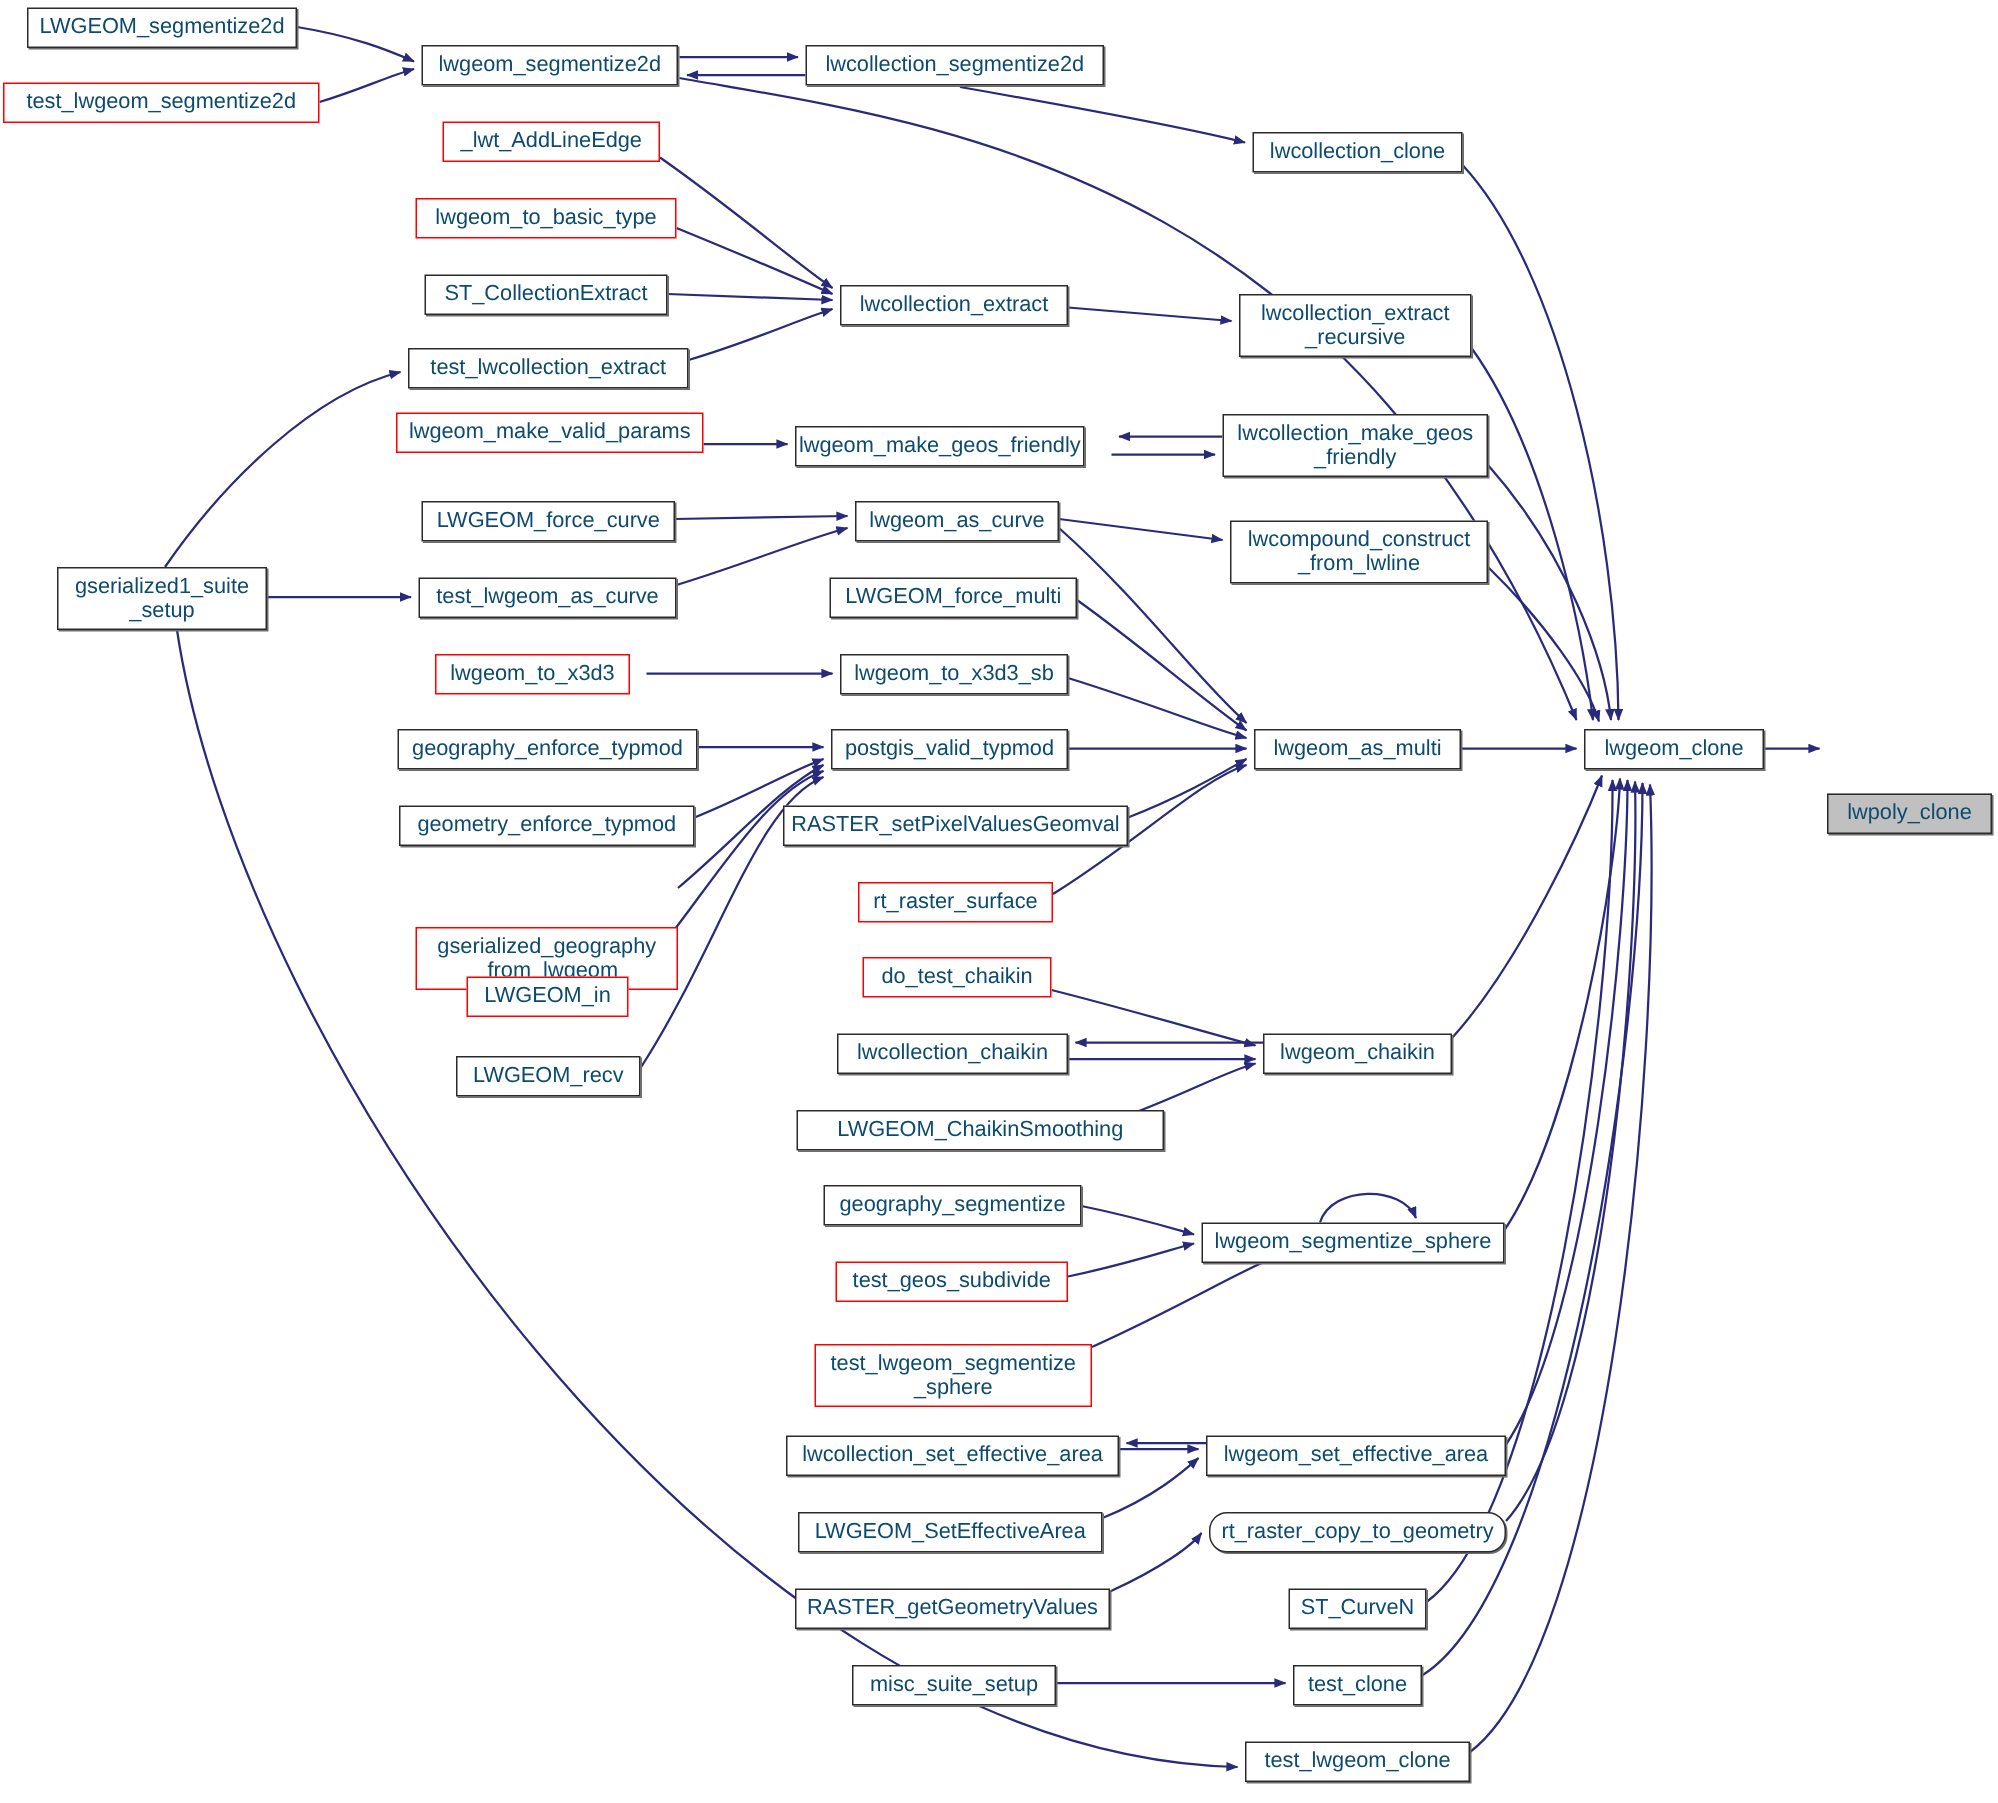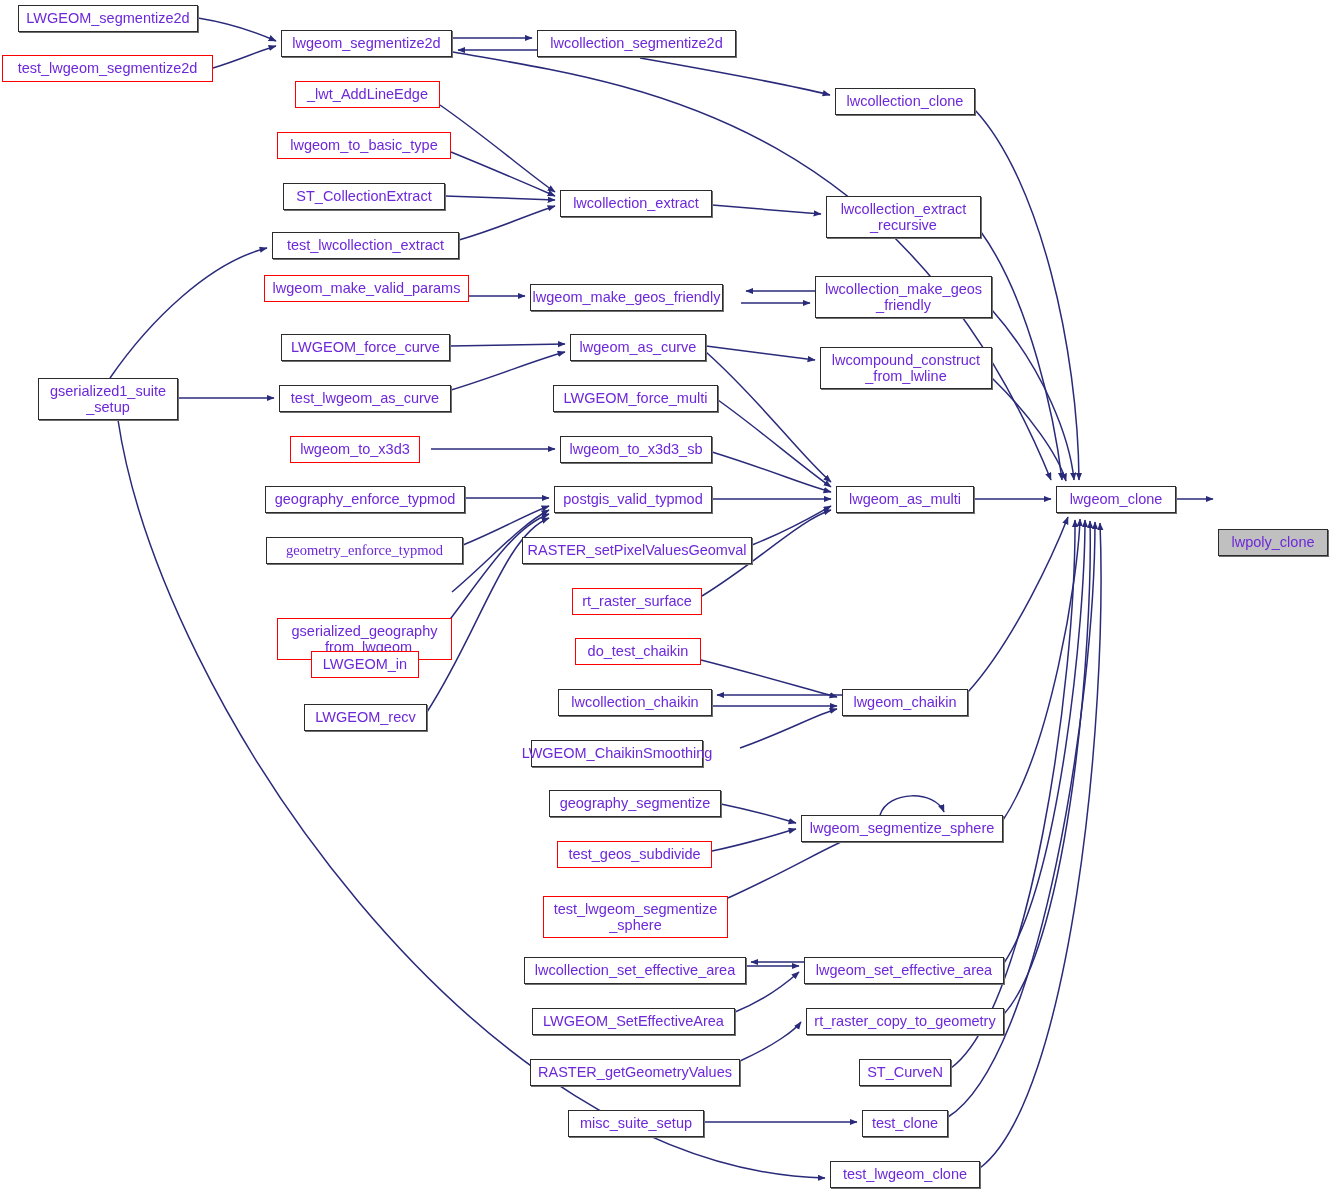--- a/index.html
+++ b/index.html
@@ -15,21 +15,21 @@
     position:absolute;
     left:0; top:0;
     width:1332px; height:1202px;
     pointer-events:none;
   }
   .node{
     position:absolute;
     box-sizing:border-box;
     border:1px solid #2b2b2b;
     background:#ffffff;
-    color:#6d28d9;
+    color:#0c4a6e;
     font-size:14.5px;
     line-height:1.12;
     display:flex;
     align-items:center;
     justify-content:center;
     text-align:center;
     white-space:pre;
     letter-spacing:0px;
     z-index:5;
     box-shadow:1px 1px 0 0 #6e6e6e;
@@ -134,39 +134,39 @@
 _setup</span></div>
       <div class="node" style="left: 279px; top: 385px; width: 172px; height: 27px;"><span>test_lwgeom_as_curve</span></div>
       <div class="node" style="left: 553px; top: 385px; width: 165px; height: 27px;"><span>LWGEOM_force_multi</span></div>
       <div class="node red" style="left: 290px; top: 436px; width: 130px; height: 27px;"><span>lwgeom_to_x3d3</span></div>
       <div class="node" style="left: 560px; top: 436px; width: 152px; height: 27px;"><span>lwgeom_to_x3d3_sb</span></div>
       <div class="node" style="left: 265px; top: 486px; width: 200px; height: 27px;"><span>geography_enforce_typmod</span></div>
       <div class="node" style="left: 554px; top: 486px; width: 158px; height: 27px;"><span>postgis_valid_typmod</span></div>
       <div class="node" style="left: 836px; top: 486px; width: 138px; height: 27px;"><span>lwgeom_as_multi</span></div>
       <div class="node" style="left: 1056px; top: 486px; width: 120px; height: 27px;"><span>lwgeom_clone</span></div>
       <div class="node hl" style="left: 1218px; top: 486px; width: 110px; height: 27px;"><span>lwpoly_clone</span></div>
-      <div class="node" style="left: 266px; top: 537px; width: 197px; height: 27px; font-family: Liberation Serif, serif;"><span>geometry_enforce_typmod</span></div>
+      <div class="node" style="left: 266px; top: 537px; width: 197px; height: 27px;"><span>geometry_enforce_typmod</span></div>
       <div class="node" style="left: 522px; top: 537px; width: 230px; height: 27px;"><span>RASTER_setPixelValuesGeomval</span></div>
       <div class="node red" style="left: 277px; top: 586px; width: 175px; height: 42px; margin-top: 32px;"><span>gserialized_geography
 _from_lwgeom</span></div>
       <div class="node red" style="left: 572px; top: 588px; width: 130px; height: 27px;"><span>rt_raster_surface</span></div>
       <div class="node red" style="left: 311px; top: 651px; width: 108px; height: 27px;"><span>LWGEOM_in</span></div>
       <div class="node red" style="left: 575px; top: 638px; width: 126px; height: 27px;"><span>do_test_chaikin</span></div>
       <div class="node" style="left: 558px; top: 689px; width: 154px; height: 27px;"><span>lwcollection_chaikin</span></div>
       <div class="node" style="left: 842px; top: 689px; width: 126px; height: 27px;"><span>lwgeom_chaikin</span></div>
       <div class="node" style="left: 304px; top: 704px; width: 123px; height: 27px;"><span>LWGEOM_recv</span></div>
-      <div class="node" style="left: 531px; top: 740px; width: 172px; height: 27px; text-align: right;"><span>LWGEOM_ChaikinSmoothing</span></div>
+      <div class="node" style="left: 531px; top: 740px; width: 245px; height: 27px; text-align: right;"><span>LWGEOM_ChaikinSmoothing</span></div>
       <div class="node" style="left: 549px; top: 790px; width: 172px; height: 27px;"><span>geography_segmentize</span></div>
       <div class="node" style="left: 801px; top: 815px; width: 202px; height: 27px;"><span>lwgeom_segmentize_sphere</span></div>
       <div class="node red" style="left: 557px; top: 841px; width: 155px; height: 27px;"><span>test_geos_subdivide</span></div>
       <div class="node red" style="left: 543px; top: 896px; width: 185px; height: 42px;"><span>test_lwgeom_segmentize
 _sphere</span></div>
       <div class="node" style="left: 524px; top: 957px; width: 222px; height: 27px;"><span>lwcollection_set_effective_area</span></div>
       <div class="node" style="left: 804px; top: 957px; width: 200px; height: 27px;"><span>lwgeom_set_effective_area</span></div>
       <div class="node" style="left: 532px; top: 1008px; width: 203px; height: 27px;"><span>LWGEOM_SetEffectiveArea</span></div>
-      <div class="node" style="left: 806px; top: 1008px; width: 198px; height: 27px;"><span>rt_raster_copy_to_geometry</span></div>
+      <div class="node" style="left: 806px; top: 1008px; width: 198px; height: 27px; border-radius: 12px;"><span>rt_raster_copy_to_geometry</span></div>
       <div class="node" style="left: 530px; top: 1059px; width: 210px; height: 27px;"><span>RASTER_getGeometryValues</span></div>
       <div class="node" style="left: 859px; top: 1059px; width: 92px; height: 27px;"><span>ST_CurveN</span></div>
       <div class="node" style="left: 568px; top: 1110px; width: 136px; height: 27px;"><span>misc_suite_setup</span></div>
       <div class="node" style="left: 862px; top: 1110px; width: 86px; height: 27px;"><span>test_clone</span></div>
       <div class="node" style="left: 830px; top: 1161px; width: 150px; height: 27px;"><span>test_lwgeom_clone</span></div>
     </div>
 </div>
 
 </body></html>

